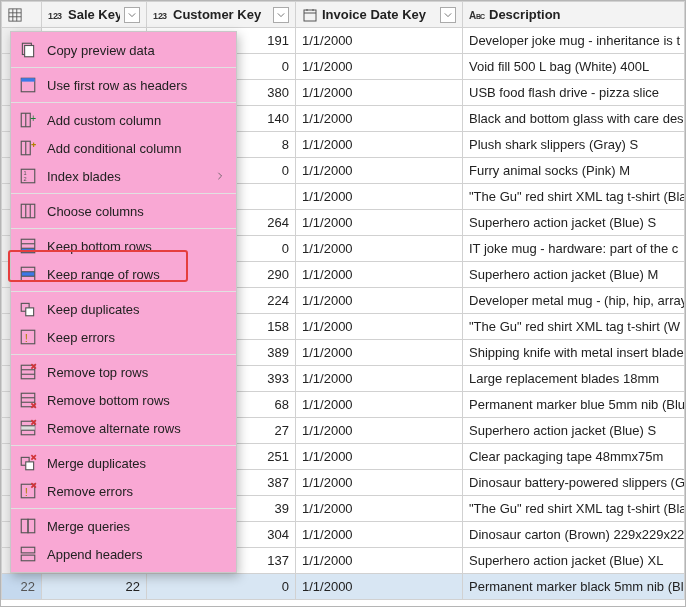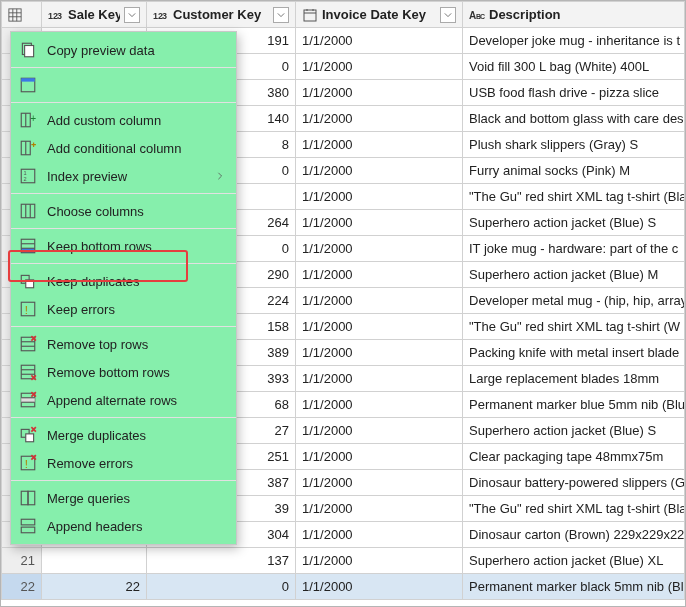--- a/index.html
+++ b/index.html
@@ -15,21 +15,21 @@
   td.num { text-align: right; font-variant-numeric: tabular-nums; }
   td.date { text-align: left; }
   td.desc { text-align: left; margin-left: 20px; }
   th .hdr { display:flex; align-items:center; gap:4px; height:100%; }
   th .ticon { width:16px; height:16px; display:inline-flex; align-items:center; justify-content:center; }
   th .lbl { flex:1; overflow:hidden; }
   th .dd { width:16px; height:16px; border:1px solid #aaa; background:#fff; display:flex; align-items:center; justify-content:center; }
   th .dd svg { width:8px;height:8px;}
   .table-icon svg { width:14px;height:14px;}
   
-  .ctxmenu { position:absolute; left:9px; top:30px; width:227px; background:#86efac; border:1px solid #c8c8c8; box-shadow:2px 4px 10px rgba(0,0,0,0.25); padding:4px 0; z-index:10;}
+  .ctxmenu { position:absolute; left:9px; top:30px; width:227px; background:#f9a8d4; border:1px solid #c8c8c8; box-shadow:2px 4px 10px rgba(0,0,0,0.25); padding:4px 0; z-index:10;}
   .ctxmenu .item { display:flex; align-items:center; height:28px; padding:0 10px 0 8px; gap:10px; cursor:default;}
   .ctxmenu .sep { height:1px; background:#e1e1e1; margin:3px 0;}
   .ctxmenu .micon { width:18px; height:18px; display:flex;align-items:center;justify-content:center; color:#555;}
   .ctxmenu .micon.red svg .x {stroke:#d13438;}
   .ctxmenu .mlabel { flex:1; }
   .ctxmenu .arrow { width:10px; }
   .highlight { position:absolute; border:2px solid #e53e3e; border-radius:3px; left:7px; top:249px; width:180px; height:32px; z-index:20; pointer-events:none;}
   .row-sel td { background:#d8e6f3;}
   .row-sel td:first-child{background:#c5d9ee;}
   svg { display:block; }
@@ -126,21 +126,21 @@
         <td class="num"></td>
         <td class="num">191</td>
         <td class="date">1/1/2000</td>
         <td class="desc">Developer joke mug - inheritance is t</td>
       </tr>
       <tr>
         <td class="col-num">2</td>
         <td class="num"></td>
         <td class="num">0</td>
         <td class="date">1/1/2000</td>
-        <td class="desc">Void fill 300 L bag (White) 400L</td>
+        <td class="desc">Void fill 500 L bag (White) 400L</td>
       </tr>
       <tr>
         <td class="col-num">3</td>
         <td class="num"></td>
         <td class="num">380</td>
         <td class="date">1/1/2000</td>
         <td class="desc">USB food flash drive - pizza slice</td>
       </tr>
       <tr>
         <td class="col-num">4</td>
@@ -203,21 +203,21 @@
         <td class="num"></td>
         <td class="num">158</td>
         <td class="date">1/1/2000</td>
         <td class="desc">"The Gu" red shirt XML tag t-shirt (W</td>
       </tr>
       <tr>
         <td class="col-num">13</td>
         <td class="num"></td>
         <td class="num">389</td>
         <td class="date">1/1/2000</td>
-        <td class="desc">Packing knife with metal insert blade</td>
+        <td class="desc">Shipping knife with metal insert blade</td>
       </tr>
       <tr>
         <td class="col-num">14</td>
         <td class="num"></td>
         <td class="num">393</td>
         <td class="date">1/1/2000</td>
         <td class="desc">Large replacement blades 18mm</td>
       </tr>
       <tr>
         <td class="col-num">15</td>
@@ -289,20 +289,21 @@
       <span class="mlabel">Copy preview data</span>
     </div>
   <div class="sep"></div>
   <div class="item">
       <span class="micon">
         <svg viewBox="0 0 16 16">
           <rect x="2" y="2" width="12" height="12" fill="none" stroke="#555"></rect>
           <rect x="2" y="2" width="12" height="3" fill="#3b78e7" stroke="none"></rect>
         </svg>
       </span>
+      <span class="mlabel">Use first row as headers</span>
     </div>
   <div class="sep"></div>
   <div class="item">
       <span class="micon">
         <svg viewBox="0 0 16 16">
           <rect x="2" y="2" width="8" height="12" fill="none" stroke="#555"></rect>
           <line x1="6" y1="2" x2="6" y2="14" stroke="#555"></line>
           <text x="10" y="10" font-size="9" fill="#1a7f37">+</text>
         </svg>
       </span>
@@ -319,21 +320,21 @@
       <span class="mlabel">Add conditional column</span>
     </div>
   <div class="item">
       <span class="micon">
         <svg viewBox="0 0 16 16">
           <rect x="2" y="2" width="12" height="12" fill="none" stroke="#555"></rect>
           <text x="4" y="7" font-size="5" fill="#555">1</text>
           <text x="4" y="12" font-size="5" fill="#555">2</text>
         </svg>
       </span>
-      <span class="mlabel">Index preview</span>
+      <span class="mlabel">Index blades</span>
       <span class="arrow">
         <svg viewBox="0 0 10 10" width="8" height="8">
           <path d="M3 1 L7 5 L3 9" fill="none" stroke="#555"></path>
         </svg>
       </span>
     </div>
   <div class="sep"></div>
   <div class="item">
       <span class="micon">
         <svg viewBox="0 0 16 16">
@@ -348,20 +349,31 @@
   <div class="item">
       <span class="micon">
         <svg viewBox="0 0 16 16">
           <rect x="2" y="10" width="12" height="4" fill="#3b78e7" stroke="none"></rect>
           <rect x="2" y="2" width="12" height="12" fill="none" stroke="#555"></rect>
           <line x1="2" y1="6" x2="14" y2="6" stroke="#555"></line>
           <line x1="2" y1="10" x2="14" y2="10" stroke="#555"></line>
         </svg>
       </span>
       <span class="mlabel">Keep bottom rows</span>
+    </div>
+  <div class="item">
+      <span class="micon">
+        <svg viewBox="0 0 16 16">
+          <rect x="2" y="6" width="12" height="4" fill="#3b78e7" stroke="none"></rect>
+          <rect x="2" y="2" width="12" height="12" fill="none" stroke="#555"></rect>
+          <line x1="2" y1="6" x2="14" y2="6" stroke="#555"></line>
+          <line x1="2" y1="10" x2="14" y2="10" stroke="#555"></line>
+        </svg>
+      </span>
+      <span class="mlabel">Keep range of rows</span>
     </div>
   <div class="sep"></div>
   <div class="item">
       <span class="micon">
         <svg viewBox="0 0 16 16">
           <rect x="2" y="3" width="7" height="7" fill="none" stroke="#555"></rect>
           <rect x="6" y="7" width="7" height="7" fill="#fff" stroke="#555"></rect>
         </svg>
       </span>
       <span class="mlabel">Keep duplicates</span>
@@ -401,21 +413,21 @@
   <div class="item">
       <span class="micon red">
         <svg viewBox="0 0 16 16">
           <rect x="2" y="2" width="12" height="12" fill="none" stroke="#555"></rect>
           <rect x="2" y="6" width="12" height="4" fill="#ddd"></rect>
           <line x1="2" y1="6" x2="14" y2="6" stroke="#555"></line>
           <line x1="2" y1="10" x2="14" y2="10" stroke="#555"></line>
           <path class="x" d="M11 1 L15 5 M15 1 L11 5" stroke-width="1.5"></path>
         </svg>
       </span>
-      <span class="mlabel">Append alternate rows</span>
+      <span class="mlabel">Remove alternate rows</span>
     </div>
   <div class="sep"></div>
   <div class="item">
       <span class="micon red">
         <svg viewBox="0 0 16 16">
           <rect x="2" y="3" width="7" height="7" fill="none" stroke="#555"></rect>
           <rect x="6" y="7" width="7" height="7" fill="#fff" stroke="#555"></rect>
           <path class="x" d="M11 1 L15 5 M15 1 L11 5" stroke-width="1.5"></path>
         </svg>
       </span>

